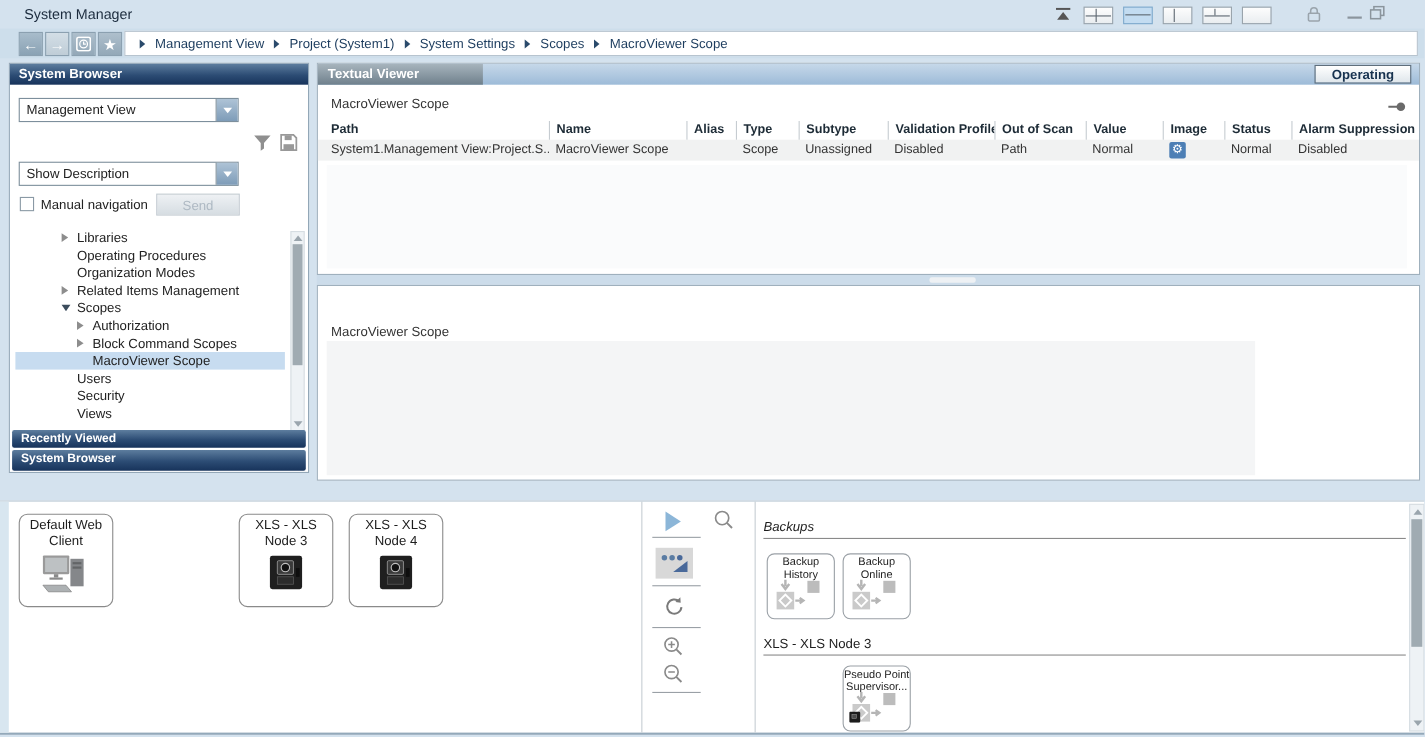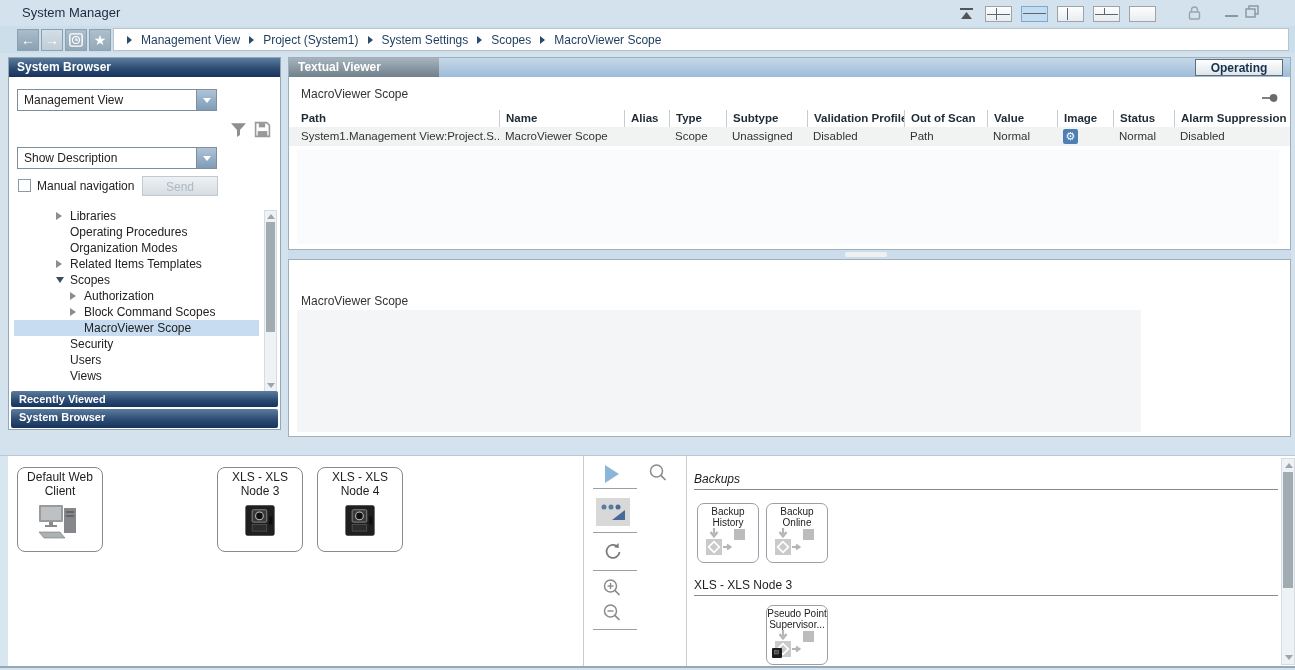--- a/index.html
+++ b/index.html
@@ -238,21 +238,21 @@
         <span>Operating Procedures</span>
       </div>
     <div class="titem lvl1">
         <span class="slot"></span>
         <span>Organization Modes</span>
       </div>
     <div class="titem lvl1">
         <span class="slot">
           <span class="arr-r"></span>
         </span>
-        <span>Related Items Templates</span>
+        <span>Related Items Management</span>
       </div>
     <div class="titem lvl1">
         <span class="slot">
           <span class="arr-d"></span>
         </span>
         <span>Scopes</span>
       </div>
     <div class="titem lvl2">
         <span class="slot">
           <span class="arr-r"></span>
@@ -264,25 +264,25 @@
           <span class="arr-r"></span>
         </span>
         <span>Block Command Scopes</span>
       </div>
     <div class="titem lvl2 selected">
         <span class="slot"></span>
         <span>MacroViewer Scope</span>
       </div>
     <div class="titem lvl1">
         <span class="slot"></span>
+        <span>Users</span>
+      </div>
+    <div class="titem lvl1">
+        <span class="slot"></span>
         <span>Security</span>
-      </div>
-    <div class="titem lvl1">
-        <span class="slot"></span>
-        <span>Users</span>
       </div>
     <div class="titem lvl1">
         <span class="slot"></span>
         <span>Views</span>
       </div>
   </div>
   <div class="abs vscroll" style="right:3px; top:152px; width:13px; height:182px;">
     <span class="scrollarr sa-up" style="top:3px;"></span>
     <span class="vthumb" style="top:11px; height:110px;"></span>
     <span class="scrollarr sa-dn" style="bottom:3px;"></span>

